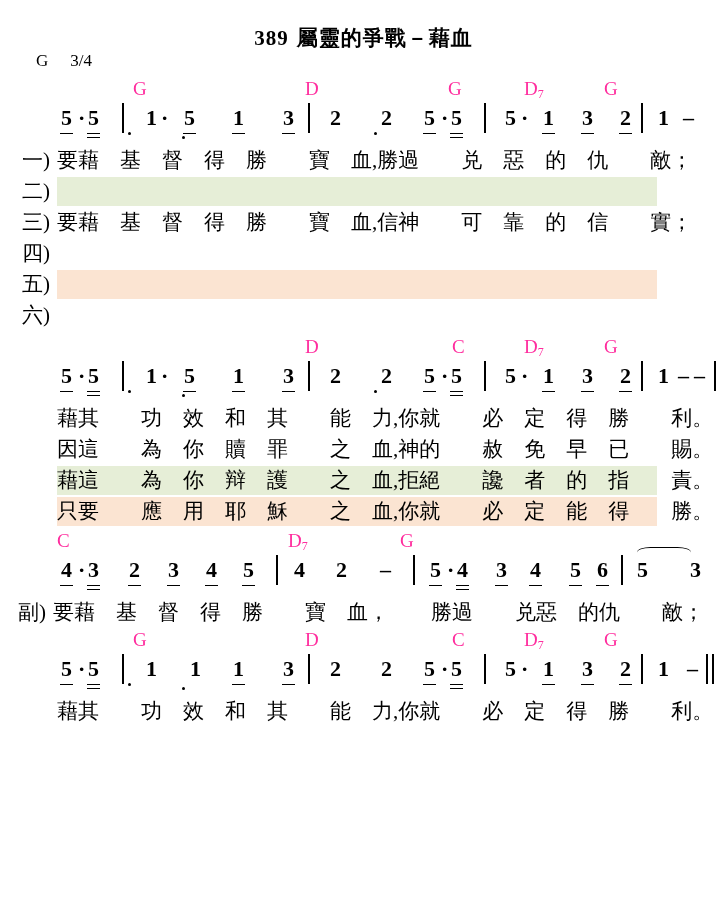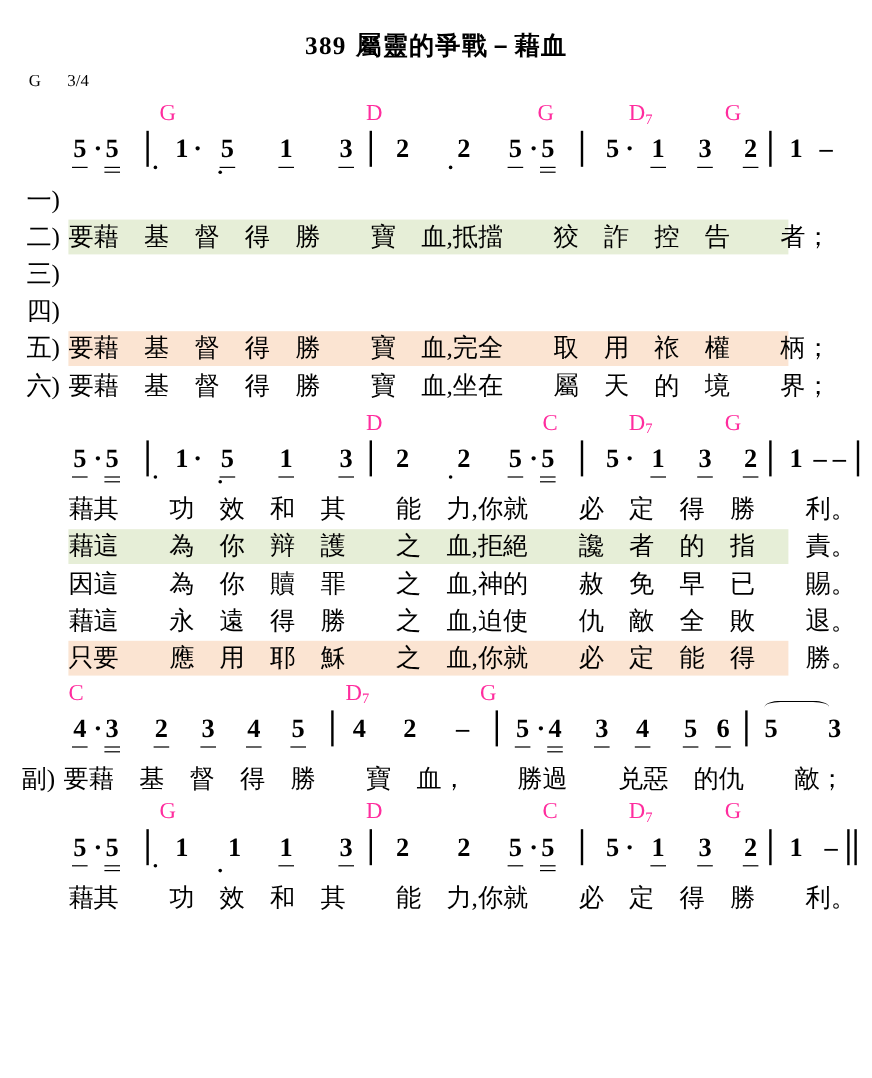--- a/index.html
+++ b/index.html
@@ -22,23 +22,22 @@
     font-size: 21px;
     font-weight: bold;
     letter-spacing: 1px;
     padding-top: 26px;
     line-height: 1.2;
   }
   .title .num { margin-right: 8px; }
 
   
   .keyline {
-    margin-top: 10px;
-    padding-left: 24px;
-    font-size: 14px;
+    padding-left: 36px;
+    font-size: 17px;
   }
   .keyline .key { margin-right: 22px; }
 
   
   .system { position: relative; }
 
   .chordrow {
     position: relative;
     height: 26px;
   }
@@ -185,40 +184,39 @@
     <span class="note" style="left:582px;"><span class="n u1">3</span></span>
     <span class="note" style="left:620px;"><span class="n u1">2</span></span>
     <span class="bar" style="left:641px;"></span>
     <span class="note" style="left:658px;"><span class="n">1</span></span>
     <span class="note" style="left:683px;">–</span>
   </div>
   <div class="lyricblock">
     <div class="lyricrow">
       <span class="hl" style="left:57px;width:0px;"></span>
       <span class="vnum">一)</span>
+      <span class="vbody">要藉　基　督　得　勝　　寶　血,勝過　　兑　惡　的　仇　　敵；</span>
     </div>
     <div class="lyricrow">
       <span class="hl" style="left:57px;width:600px;background:#e6eed7;"></span>
       <span class="vnum">二)</span>
-      <span class="vbody">要藉　基　督　得　勝　　寶　血,抵擋　　狡　詐　控　告　　者；</span>
     </div>
     <div class="lyricrow">
       <span class="vnum">三)</span>
+      <span class="vbody">要藉　基　督　得　勝　　寶　血,信神　　可　靠　的　信　　實；</span>
     </div>
     <div class="lyricrow">
       <span class="vnum">四)</span>
     </div>
     <div class="lyricrow">
       <span class="hl" style="left:57px;width:600px;background:#fbe4d2;"></span>
       <span class="vnum">五)</span>
-      <span class="vbody">要藉　基　督　得　勝　　寶　血,完全　　取　用　祣　權　　柄；</span>
     </div>
     <div class="lyricrow">
       <span class="vnum">六)</span>
-      <span class="vbody">要藉　基　督　得　勝　　寶　血,坐在　　屬　天　的　境　　界；</span>
     </div>
   </div>
 </div>
 
 <div class="system" style="margin-top:6px;">
   <div class="chordrow">
     <span class="chord" style="left:305px;">D</span>
     <span class="chord" style="left:452px;">C</span>
     <span class="chord" style="left:524px;">D<sub>7</sub></span>
     <span class="chord" style="left:604px;">G</span>
@@ -249,28 +247,25 @@
     <span class="note" style="left:658px;"><span class="n">1</span></span>
     <span class="note" style="left:678px;">–</span>
     <span class="note" style="left:694px;">–</span>
     <span class="bar" style="left:714px;"></span>
   </div>
   <div class="lyricblock">
     <div class="lyricrow">
       <span class="vbody">藉其　　功　效　和　其　　能　力,你就　　必　定　得　勝　　利。</span>
     </div>
     <div class="lyricrow">
+      <span class="vbody">因這　　為　你　贖　罪　　之　血,神的　　赦　免　早　已　　賜。</span>
+    </div>
+    <div class="lyricrow">
       <span class="hl" style="left:57px;width:600px;background:#e6eed7;"></span>
       <span class="vbody">藉這　　為　你　辩　護　　之　血,拒絕　　讒　者　的　指　　責。</span>
-    </div>
-    <div class="lyricrow">
-      <span class="vbody">因這　　為　你　贖　罪　　之　血,神的　　赦　免　早　已　　賜。</span>
-    </div>
-    <div class="lyricrow">
-      <span class="vbody">藉這　　永　遠　得　勝　　之　血,迫使　　仇　敵　全　敗　　退。</span>
     </div>
     <div class="lyricrow">
       <span class="hl" style="left:57px;width:600px;background:#fbe4d2;"></span>
       <span class="vbody">只要　　應　用　耶　穌　　之　血,你就　　必　定　能　得　　勝。</span>
     </div>
   </div>
 </div>
 
 <div class="system" style="margin-top:4px;">
   <div class="chordrow">

